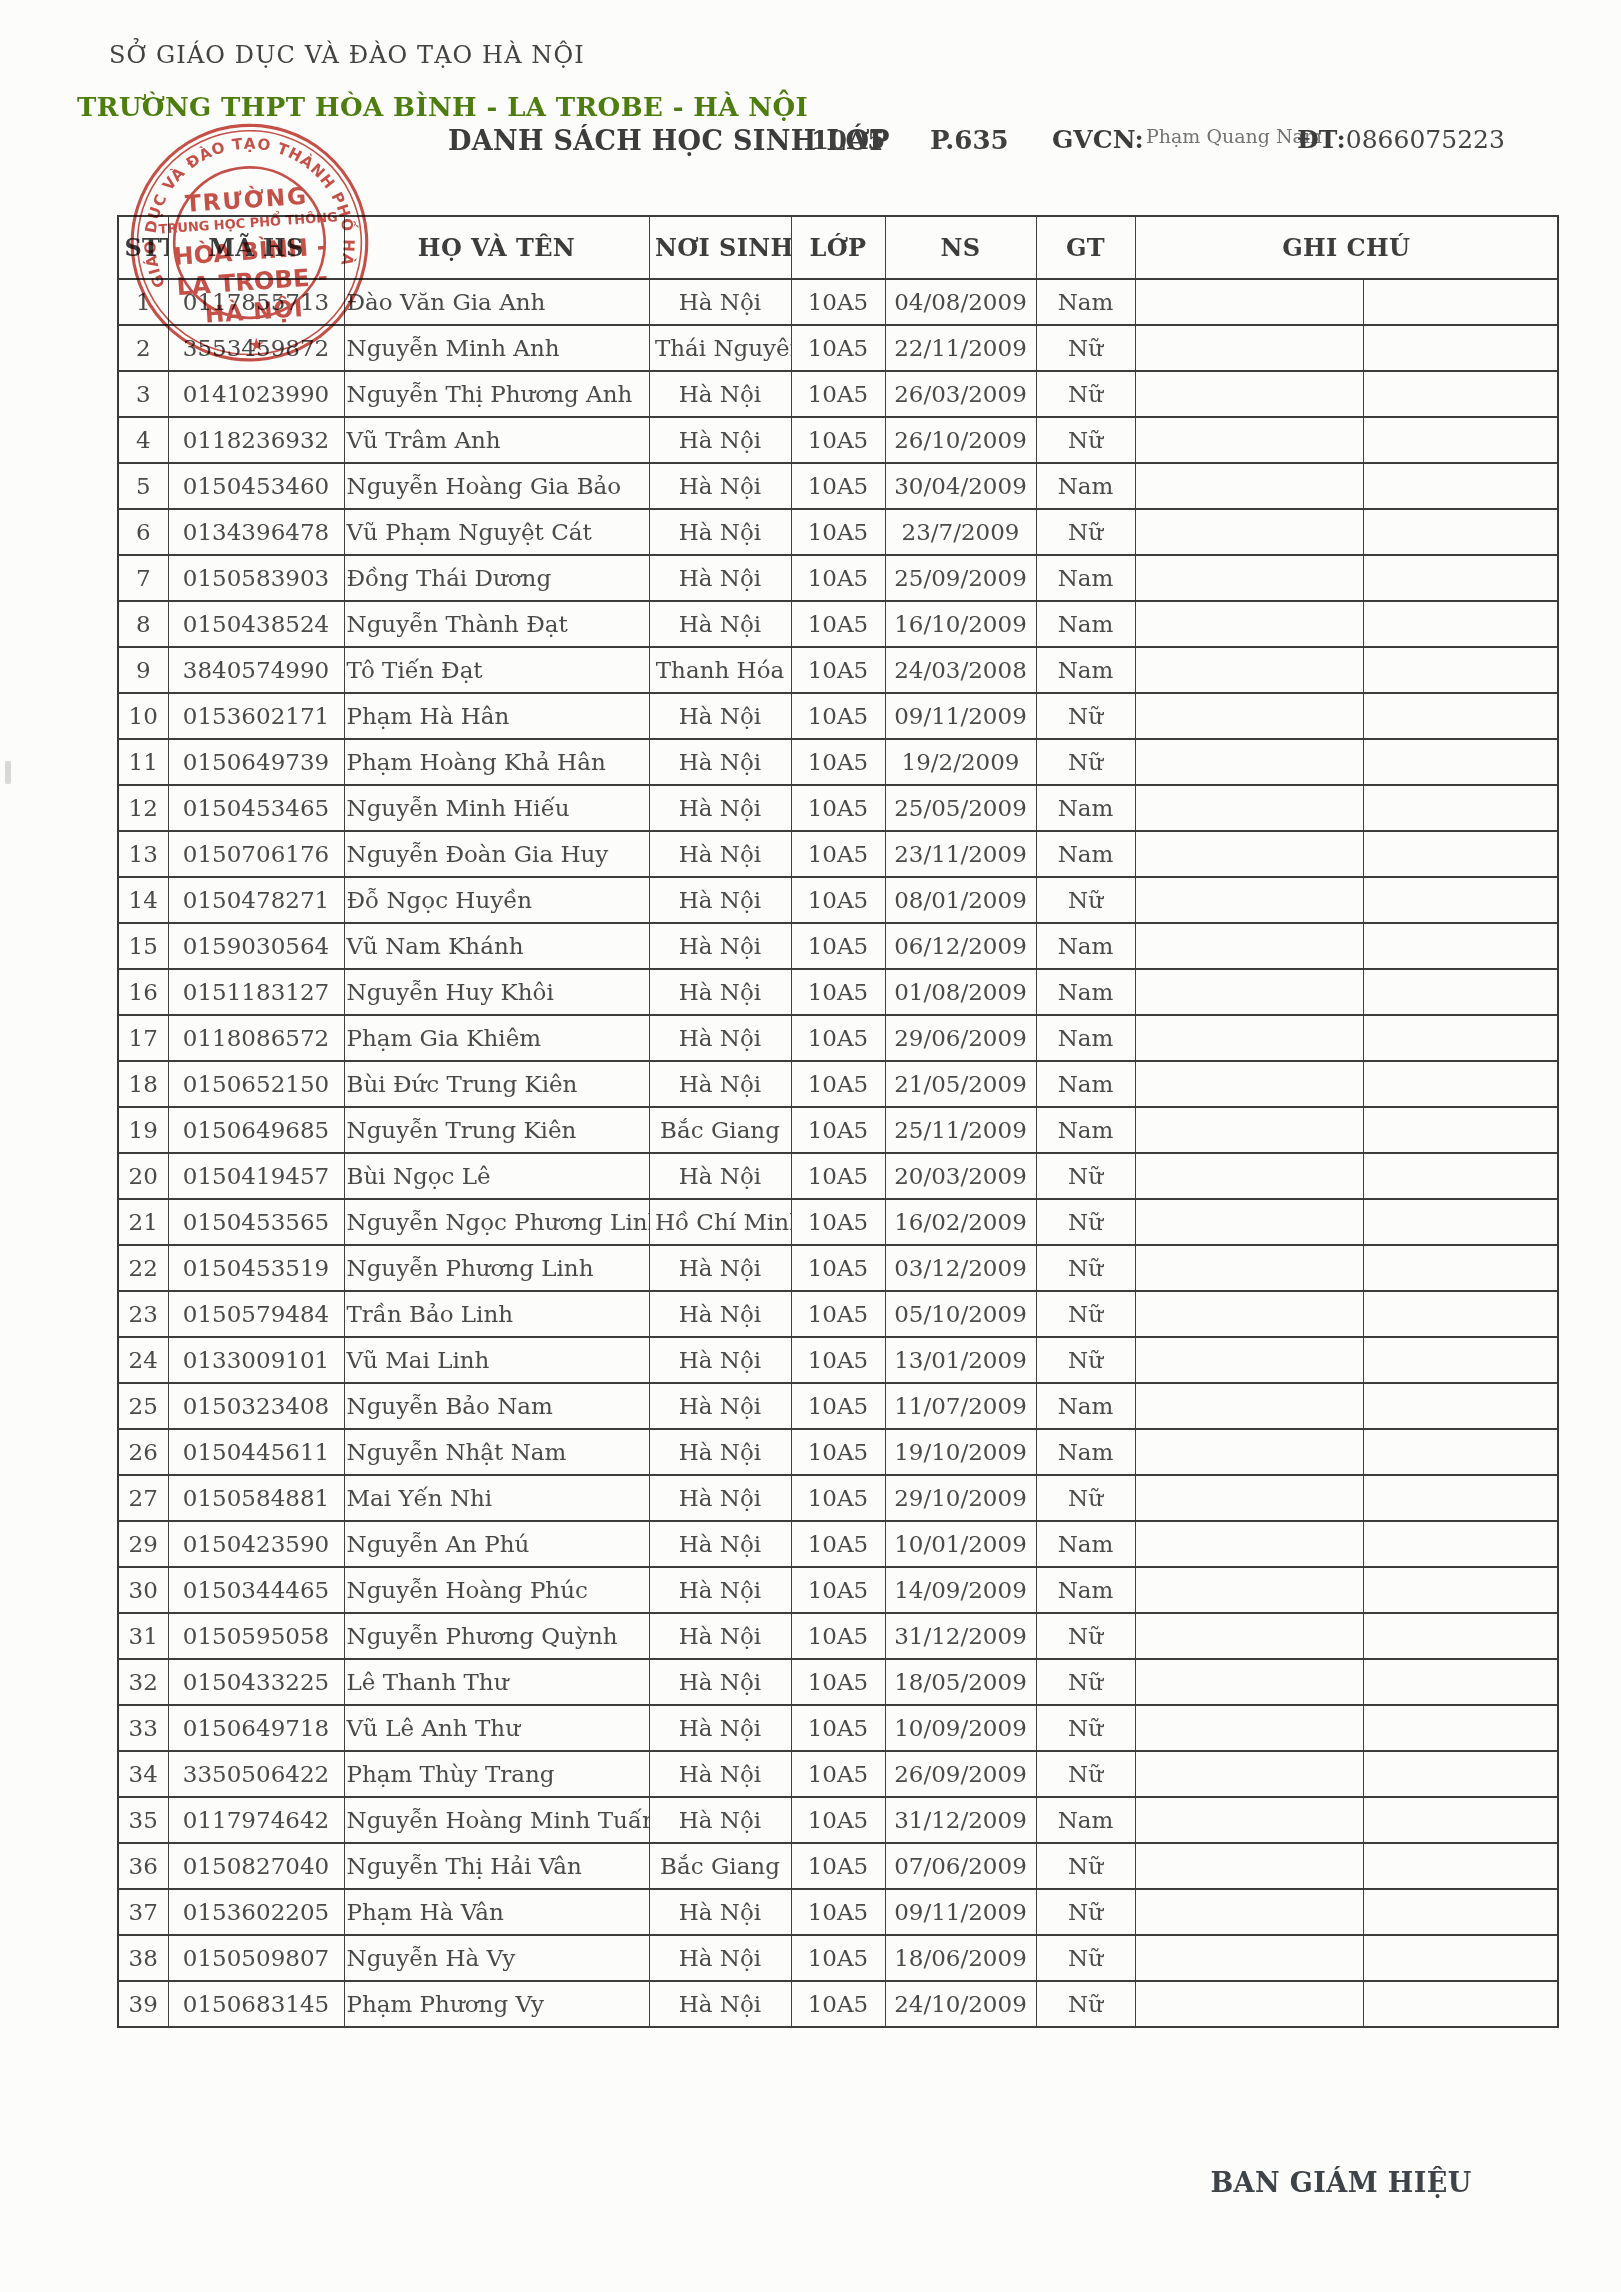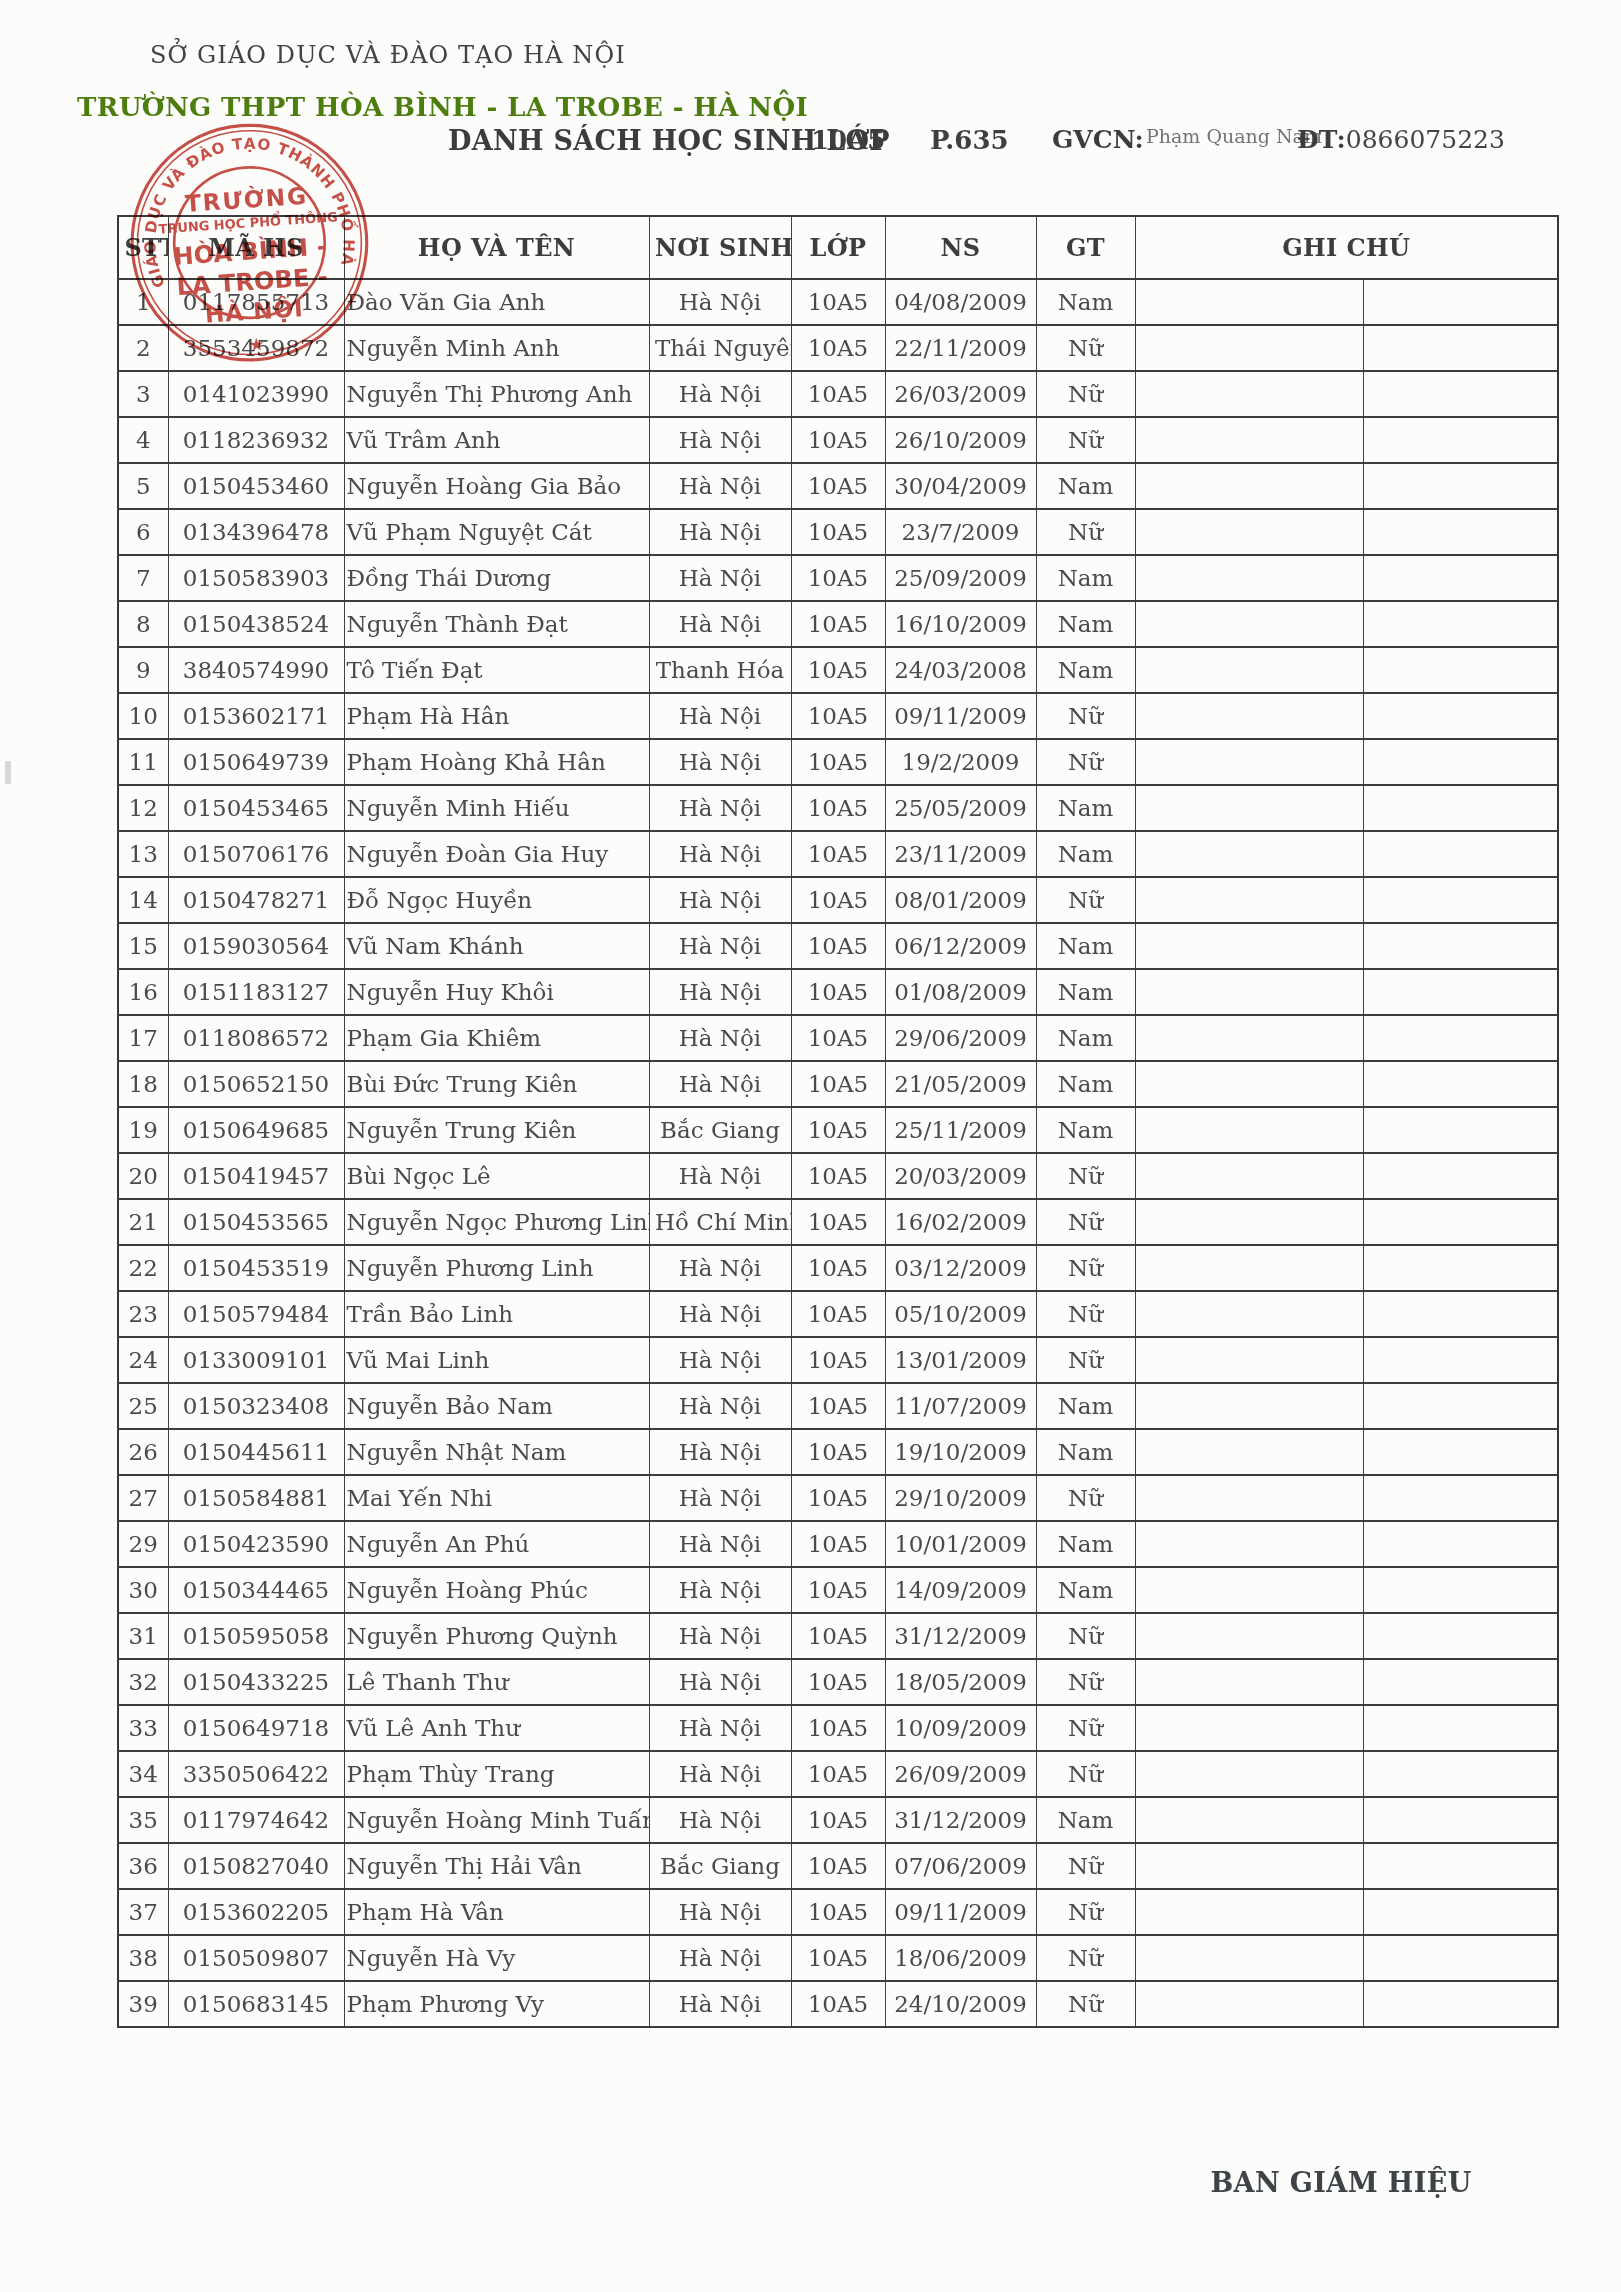--- a/index.html
+++ b/index.html
@@ -7,21 +7,21 @@
     width:1621px;height:2293px;
     background:#fcfcfb;
     font-family:"DejaVu Serif","Liberation Serif",serif;
     color:#454545;
     position:relative;
     overflow:hidden;
   }
   .abs{position:absolute;}
   .org-line1{
     left:109px;top:41px;
-    font-size:24px;letter-spacing:1.1px;color:#434343;margin-left:41px;
+    font-size:24px;letter-spacing:1.1px;color:#434343;
   }
   .org-line2{
     left:77px;top:92px;
     font-size:26px;font-weight:bold;letter-spacing:0.4px;color:#4d7c0f;
   }
   .title-row{left:0;top:125px;width:1538px;height:36px;}
   .title-row span{position:absolute;white-space:nowrap;}
   .doc-title{left:448px;font-size:27px;font-weight:bold;letter-spacing:0.3px;color:#3c3c3c;}
   .class-name{left:811px;font-size:26px;font-weight:600;color:#3f3f3f;}
   .room{left:930px;font-size:26px;font-weight:600;color:#3f3f3f;text-align:right;}

